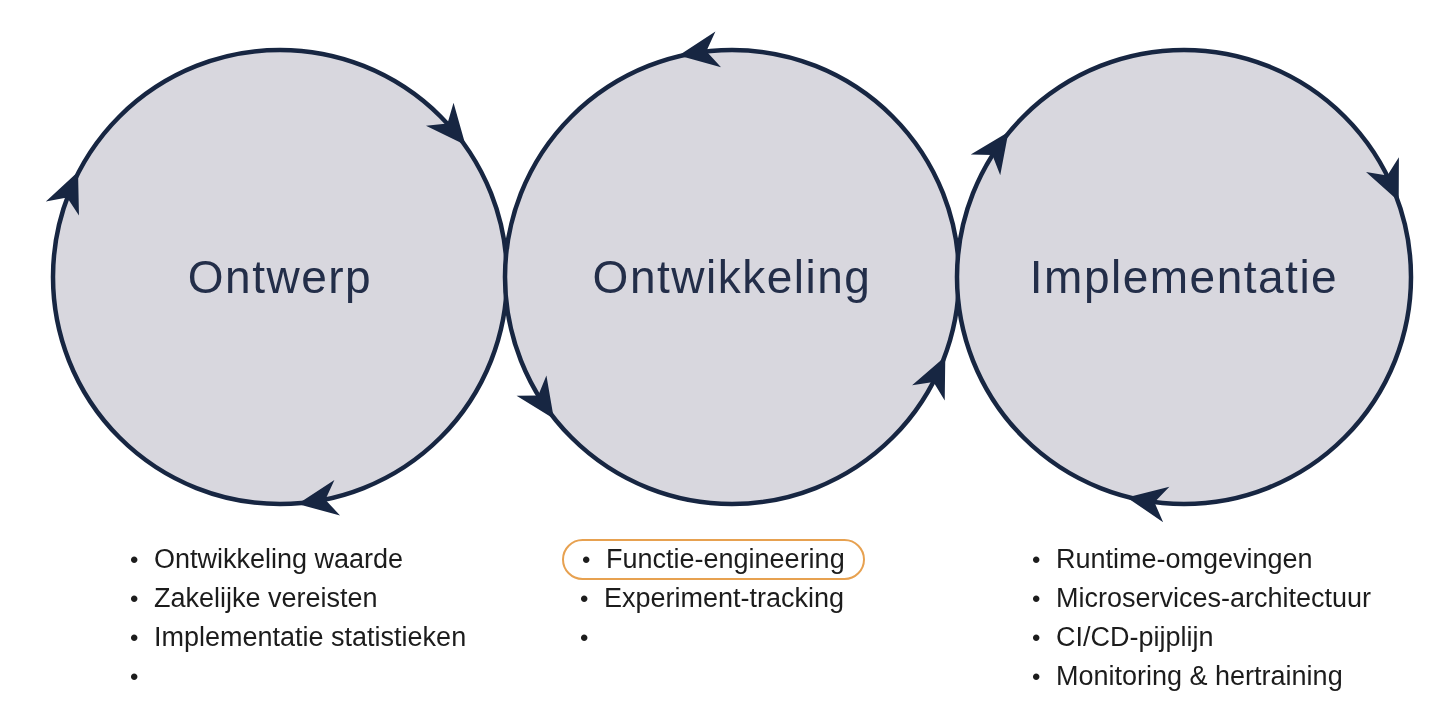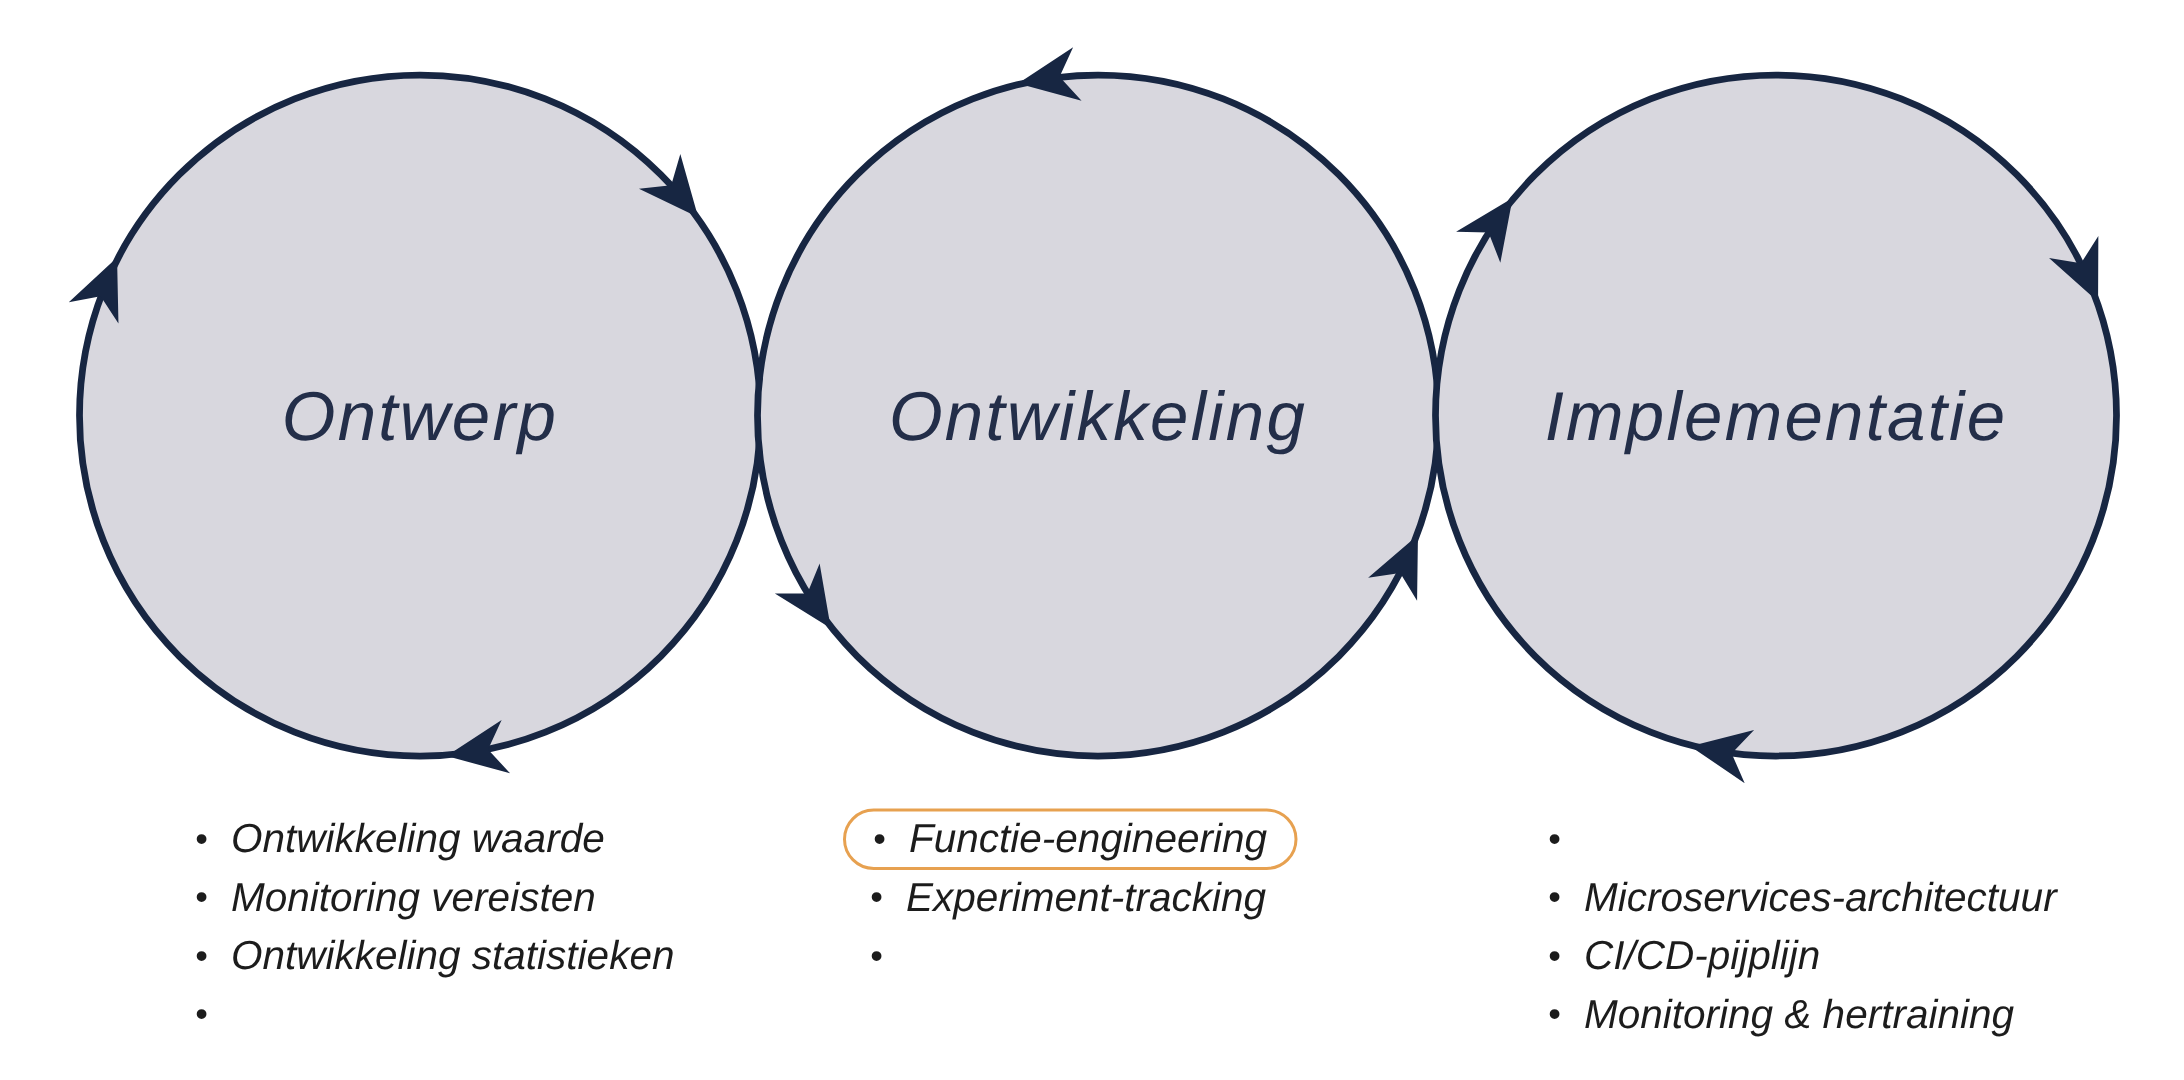--- a/index.html
+++ b/index.html
@@ -7,21 +7,20 @@
     padding: 0;
     background: #ffffff;
   }
   .stage {
     position: relative;
     width: 1456px;
     height: 720px;
     background: #ffffff;
     overflow: hidden;
     font-family: "Liberation Sans", sans-serif;
-    font-style: italic;
   }
   .cycles-svg {
     position: absolute;
     left: 0;
     top: 0;
   }
   .phase-label {
     font-family: "Liberation Sans", sans-serif;
     font-size: 46px;
     font-weight: 500;
@@ -105,25 +104,25 @@
 
   <div class="lists">
 
     <div class="col col-0">
       <div class="item">
         <span class="bullet">•</span>
         <span>Ontwikkeling waarde</span>
       </div>
       <div class="item">
         <span class="bullet">•</span>
-        <span>Monitoring vereisten</span>
+        <span>Zakelijke vereisten</span>
       </div>
       <div class="item">
         <span class="bullet">•</span>
-        <span>Ontwikkeling statistieken</span>
+        <span>Implementatie statistieken</span>
       </div>
       <div class="item">
         <span class="bullet">•</span>
       </div>
     </div>
 
     <div class="col col-1">
       <div class="item hl">
         <span class="bullet">•</span>
         <span>Functie-engineering</span>
@@ -133,20 +132,21 @@
         <span>Experiment-tracking</span>
       </div>
       <div class="item">
         <span class="bullet">•</span>
       </div>
     </div>
 
     <div class="col col-2">
       <div class="item">
         <span class="bullet">•</span>
+        <span>Runtime-omgevingen</span>
       </div>
       <div class="item">
         <span class="bullet">•</span>
         <span>Microservices-architectuur</span>
       </div>
       <div class="item">
         <span class="bullet">•</span>
         <span>CI/CD-pijplijn</span>
       </div>
       <div class="item">

